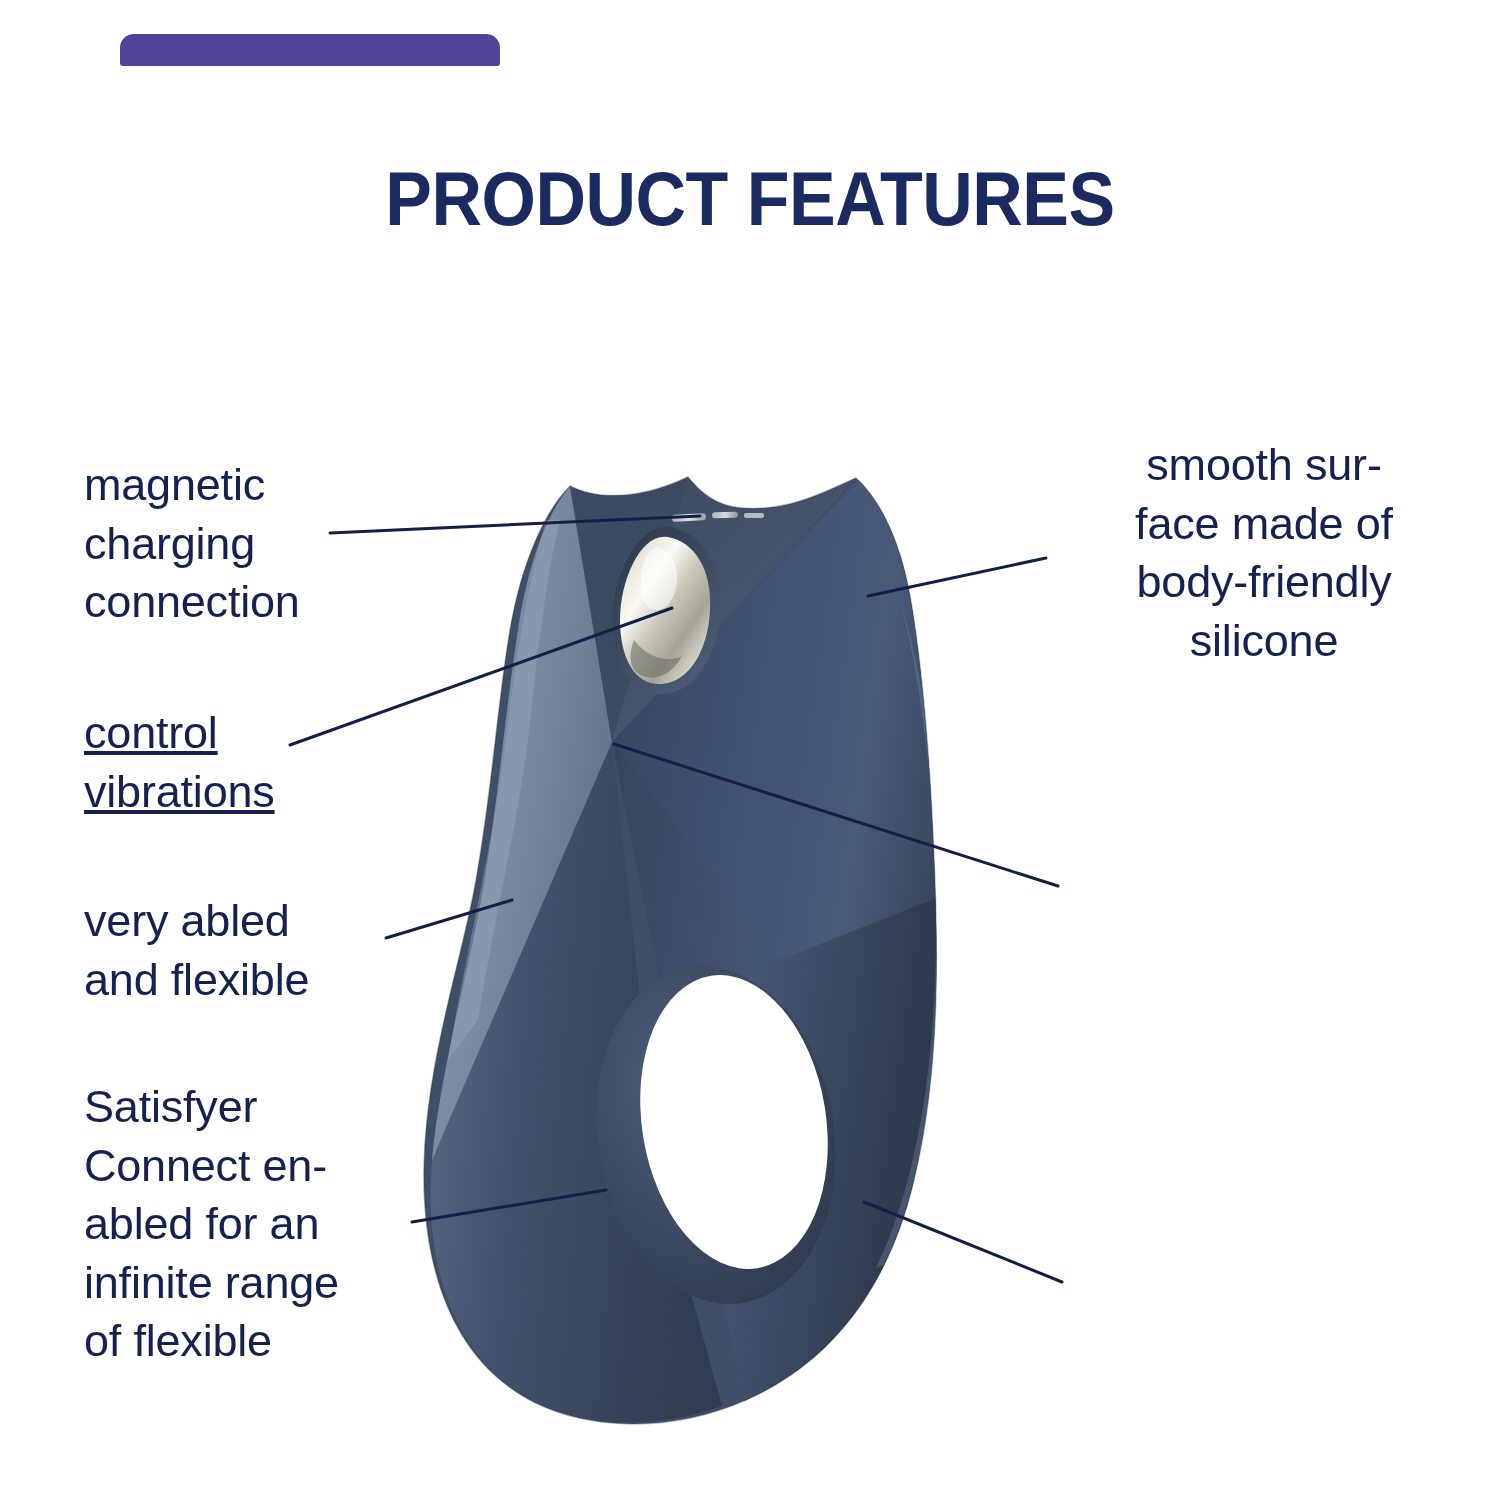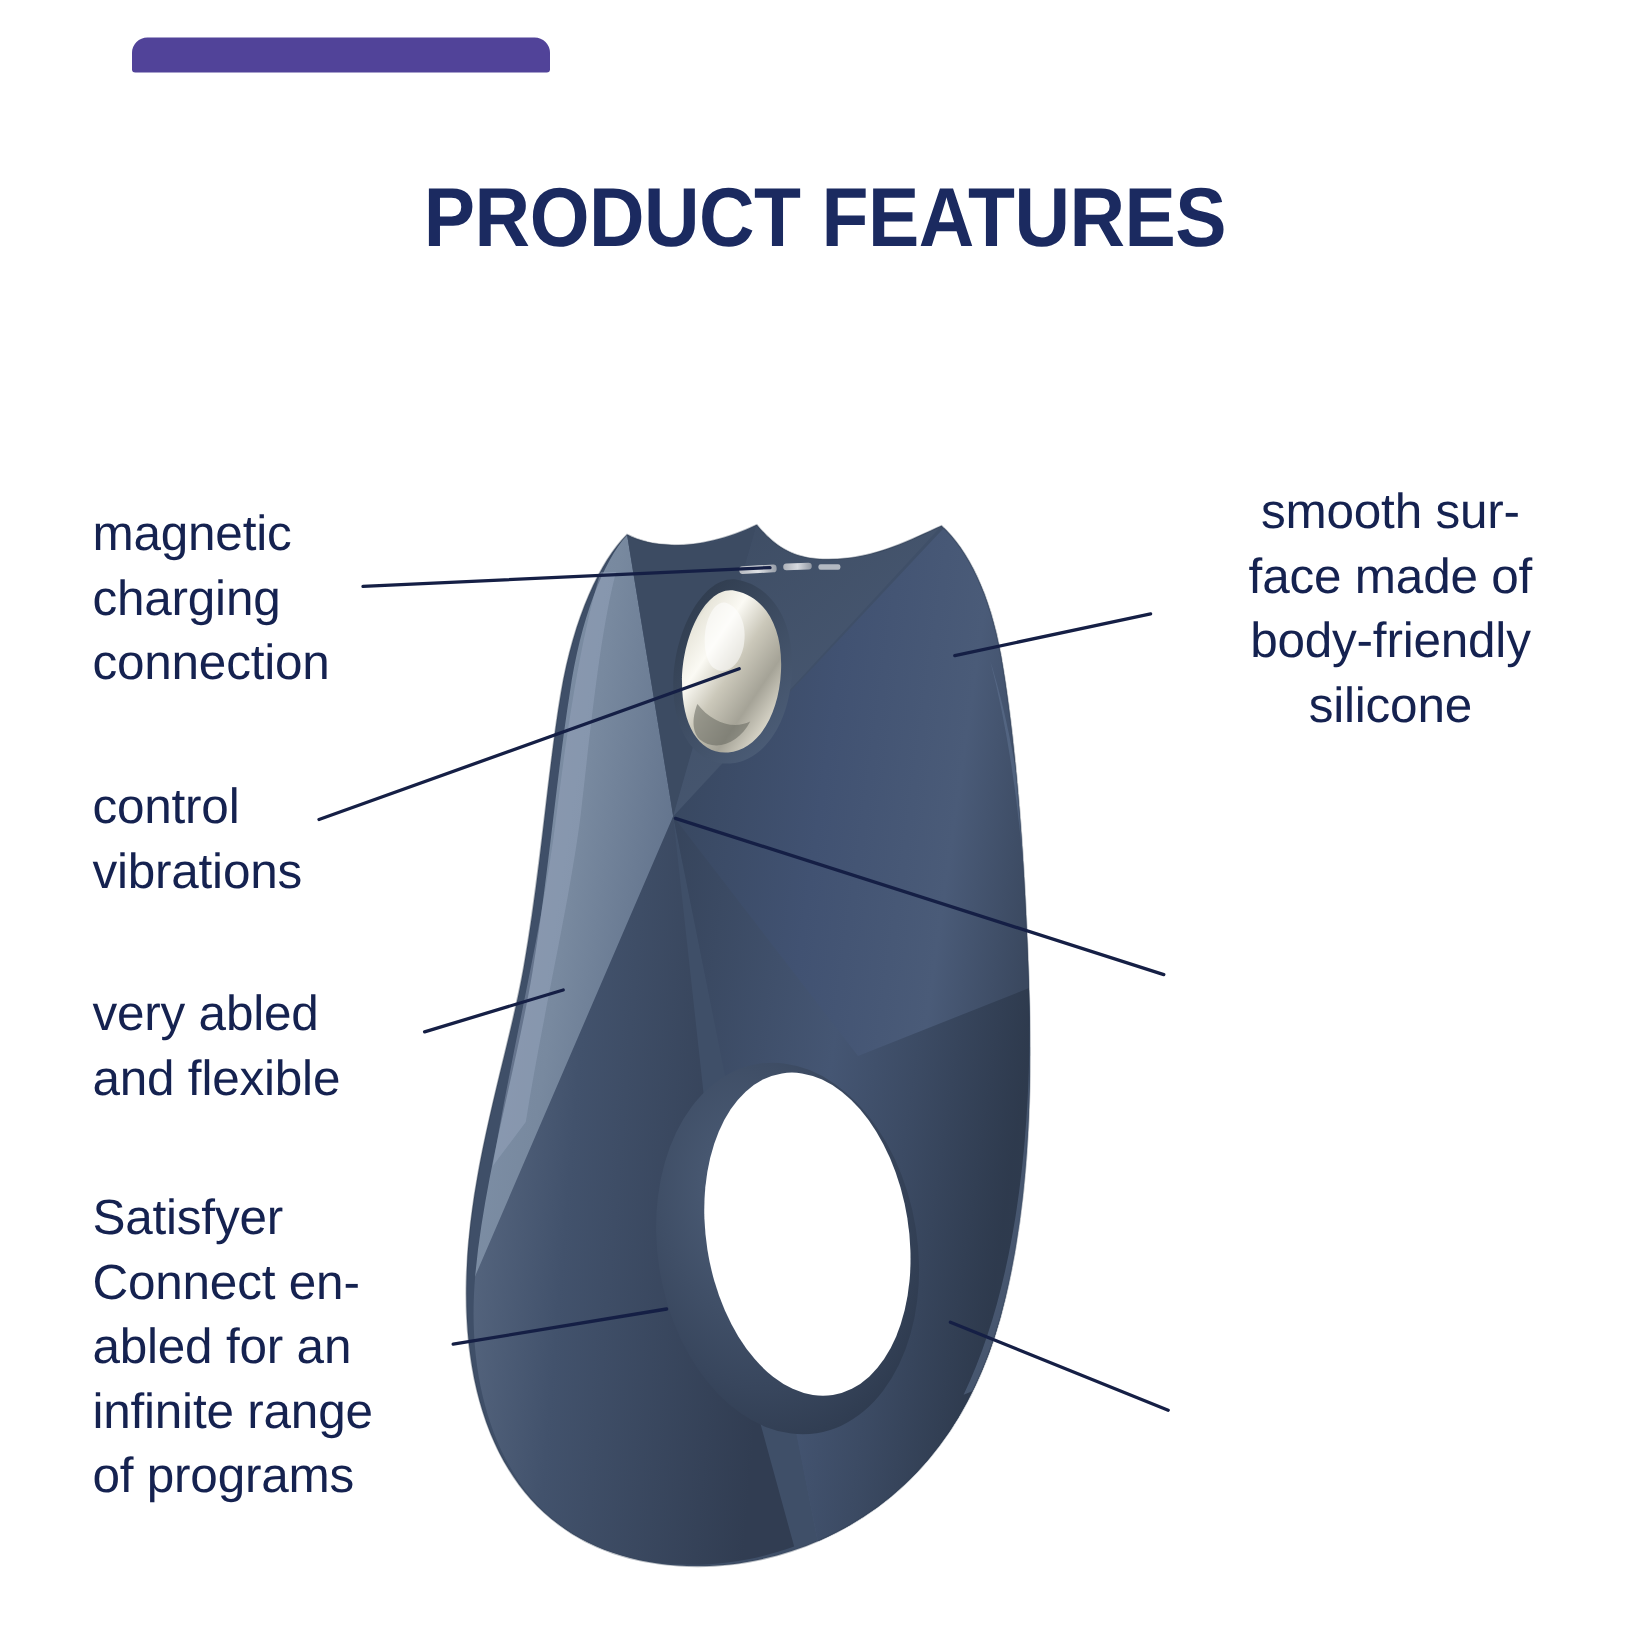--- a/index.html
+++ b/index.html
@@ -49,21 +49,21 @@
     font-size:45px;
     line-height:1.30;
     color:#152250;
     letter-spacing:-0.2px;
     white-space:pre-line;
   }
   .label.left  { text-align:left;margin-top:20px; }
   .label.right { text-align:center; }
 
   #lbl-magnetic   { left:84px;  top:436px; width:330px; }
-  #lbl-control    { left:84px;  top:684px; width:330px; }
+  #lbl-control    { left:84px;  top:684px; width:330px;text-decoration:underline; }
   #lbl-supple     { left:84px;  top:872px; width:330px; }
   #lbl-connect    { left:84px;  top:1058px; width:340px; }
   #lbl-smooth     { left:1084px; top:436px; width:360px; }
   #lbl-clitoral   { left:1084px; top:810px; width:340px; }
   #lbl-blood      { left:1084px; top:1118px; width:370px; }
 
   
   #art {
     position:absolute;
     left:0; top:0;
@@ -276,21 +276,21 @@
   <div class="label left" id="lbl-control">control
 vibrations</div>
 
   <div class="label left" id="lbl-supple">very abled
 and flexible</div>
 
   <div class="label left" id="lbl-connect">Satisfyer
 Connect en-
 abled for an
 infinite range
-of programs</div>
+of flexible</div>
 
   <div class="label right" id="lbl-smooth">smooth sur-
 face made of
 body-friendly
 silicone</div>
 
 
 
 </div>
 

